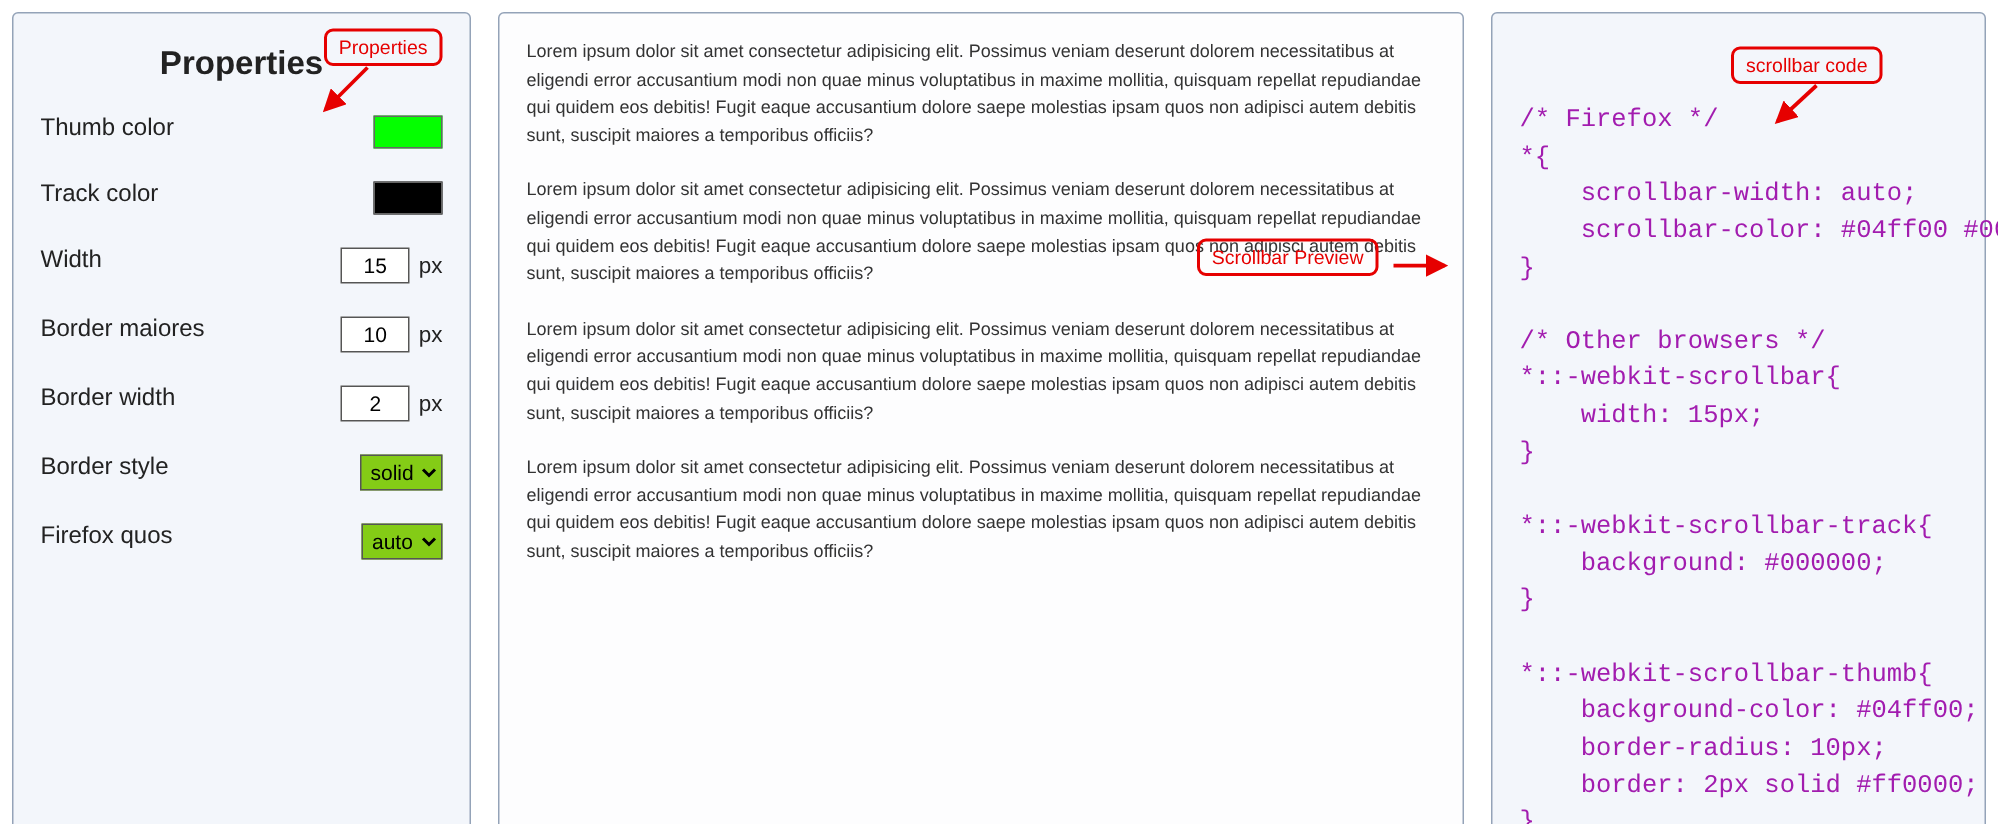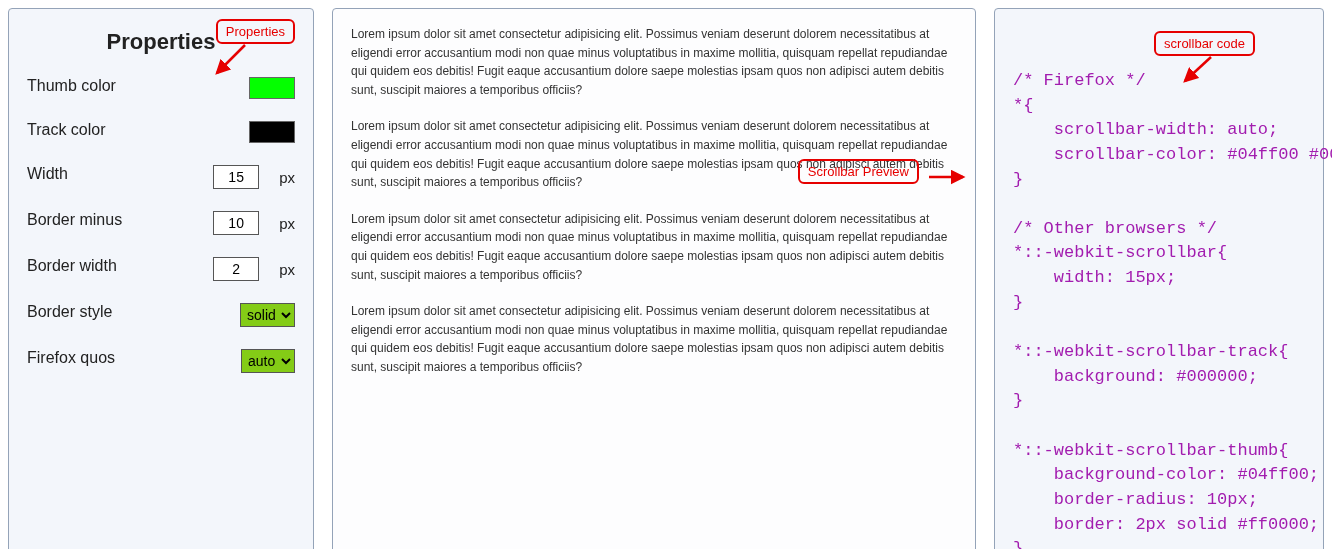--- a/index.html
+++ b/index.html
@@ -59,21 +59,21 @@
   }
   .color-swatch {
     width: 46px;
     height: 22px;
     border: 1px solid #666;
     cursor: pointer;
   }
   .num-group, .sel-group {
     display: flex;
     align-items: center;
-    gap: 20px;
+    gap: 6px;
   }
   .num-input {
     width: 46px;
     height: 24px;
     border: 1px solid #555;
     text-align: center;
     font-size: 14px;
     background: #fff;
   }
   .unit {
@@ -186,21 +186,21 @@
     </div>
 
     <div class="prop-row">
       <span class="prop-label">Width</span>
       <div class="num-group">
         <input class="num-input" value="15" style="">
         <span class="unit">px</span>
       </div>
     </div>
     <div class="prop-row">
-      <span class="prop-label">Border minus</span>
+      <span class="prop-label">Border maiores</span>
       <div class="num-group">
         <input class="num-input" value="10" style="">
         <span class="unit">px</span>
       </div>
     </div>
     <div class="prop-row">
       <span class="prop-label">Border width</span>
       <div class="num-group">
         <input class="num-input" value="2" style="">
         <span class="unit">px</span>

